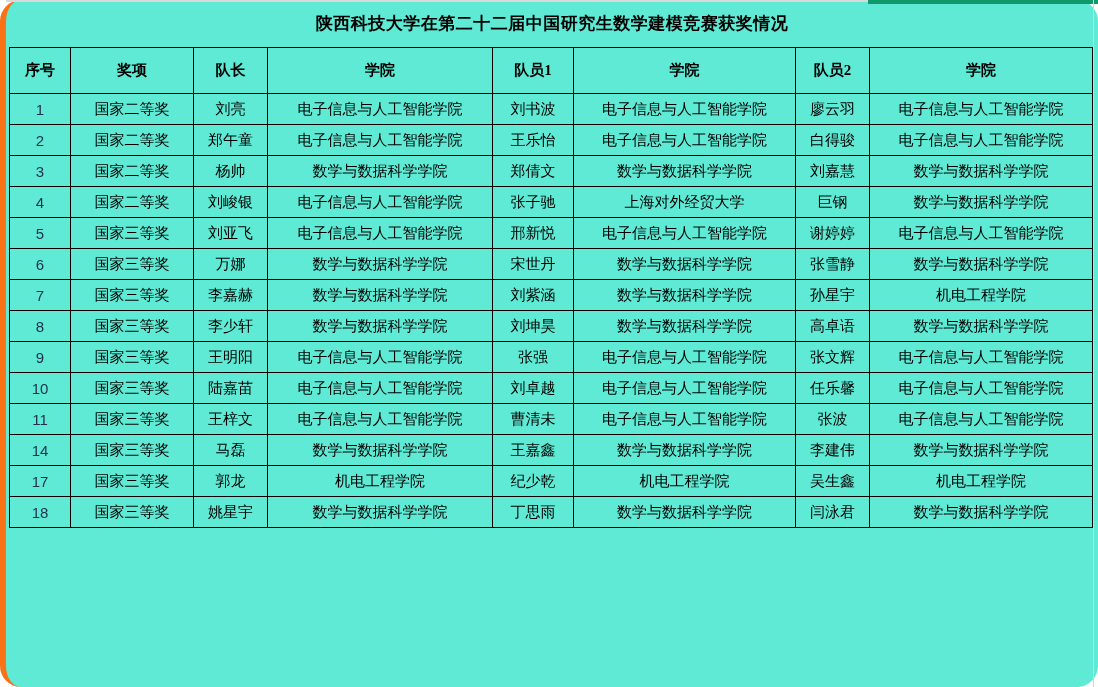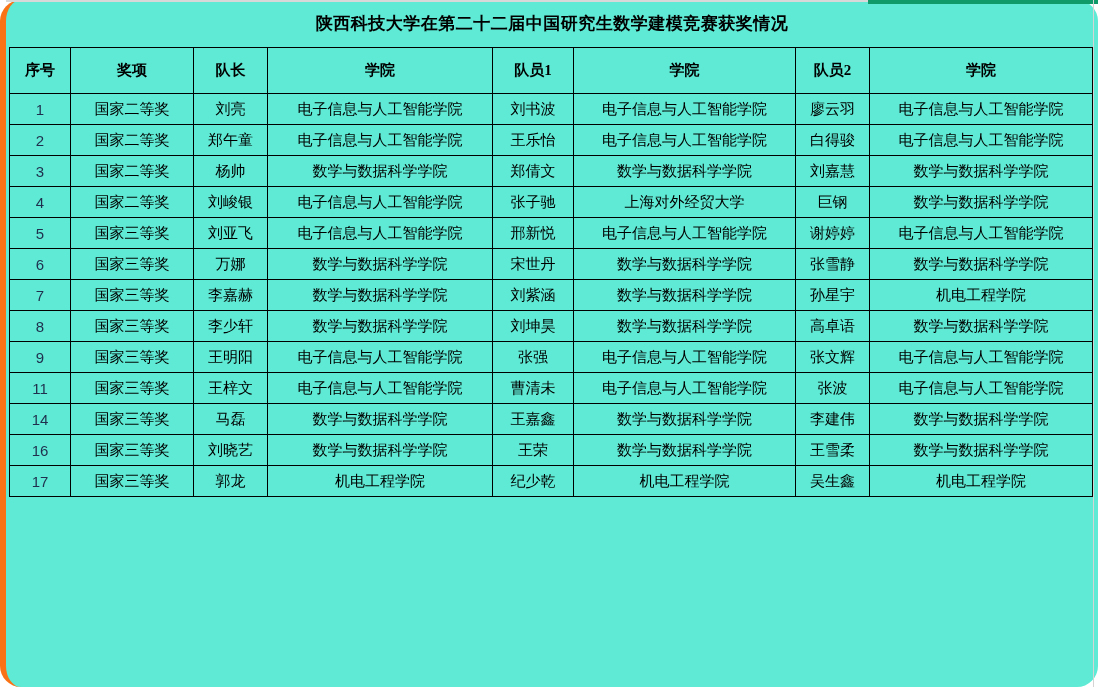--- a/index.html
+++ b/index.html
@@ -174,54 +174,64 @@
           <td>9</td>
           <td>国家三等奖</td>
           <td>王明阳</td>
           <td>电子信息与人工智能学院</td>
           <td>张强</td>
           <td>电子信息与人工智能学院</td>
           <td>张文辉</td>
           <td>电子信息与人工智能学院</td>
         </tr>
         <tr>
+          <td>10</td>
+          <td>国家三等奖</td>
+          <td>陆嘉苗</td>
+          <td>电子信息与人工智能学院</td>
+          <td>刘卓越</td>
+          <td>电子信息与人工智能学院</td>
+          <td>任乐馨</td>
+          <td>电子信息与人工智能学院</td>
+        </tr>
+        <tr>
           <td>11</td>
           <td>国家三等奖</td>
           <td>王梓文</td>
           <td>电子信息与人工智能学院</td>
           <td>曹清未</td>
           <td>电子信息与人工智能学院</td>
           <td>张波</td>
           <td>电子信息与人工智能学院</td>
         </tr>
         <tr>
           <td>14</td>
           <td>国家三等奖</td>
           <td>马磊</td>
           <td>数学与数据科学学院</td>
           <td>王嘉鑫</td>
           <td>数学与数据科学学院</td>
           <td>李建伟</td>
           <td>数学与数据科学学院</td>
         </tr>
         <tr>
-          <td>16</td>
-          <td>国家三等奖</td>
-          <td>刘晓艺</td>
-          <td>数学与数据科学学院</td>
-          <td>王荣</td>
-          <td>数学与数据科学学院</td>
-          <td>王雪柔</td>
-          <td>数学与数据科学学院</td>
-        </tr>
-        <tr>
           <td>17</td>
           <td>国家三等奖</td>
           <td>郭龙</td>
           <td>机电工程学院</td>
           <td>纪少乾</td>
           <td>机电工程学院</td>
           <td>吴生鑫</td>
           <td>机电工程学院</td>
+        </tr>
+        <tr>
+          <td>18</td>
+          <td>国家三等奖</td>
+          <td>姚星宇</td>
+          <td>数学与数据科学学院</td>
+          <td>丁思雨</td>
+          <td>数学与数据科学学院</td>
+          <td>闫泳君</td>
+          <td>数学与数据科学学院</td>
         </tr>
       </tbody>
   </table>
 </div>
 
 </body></html>

